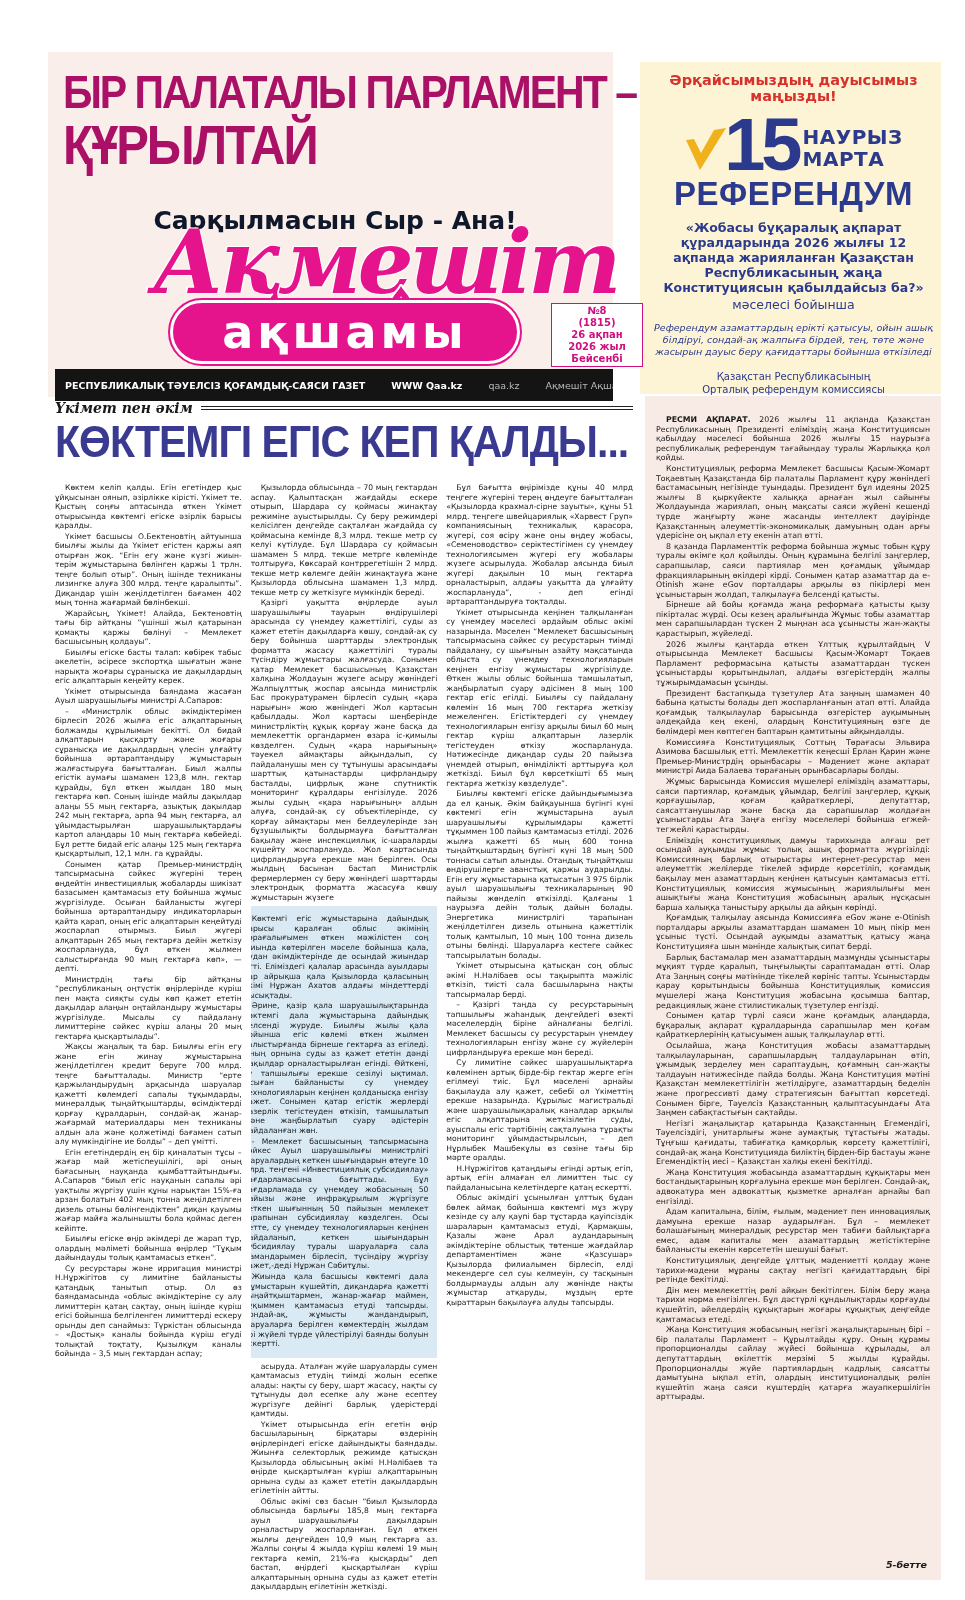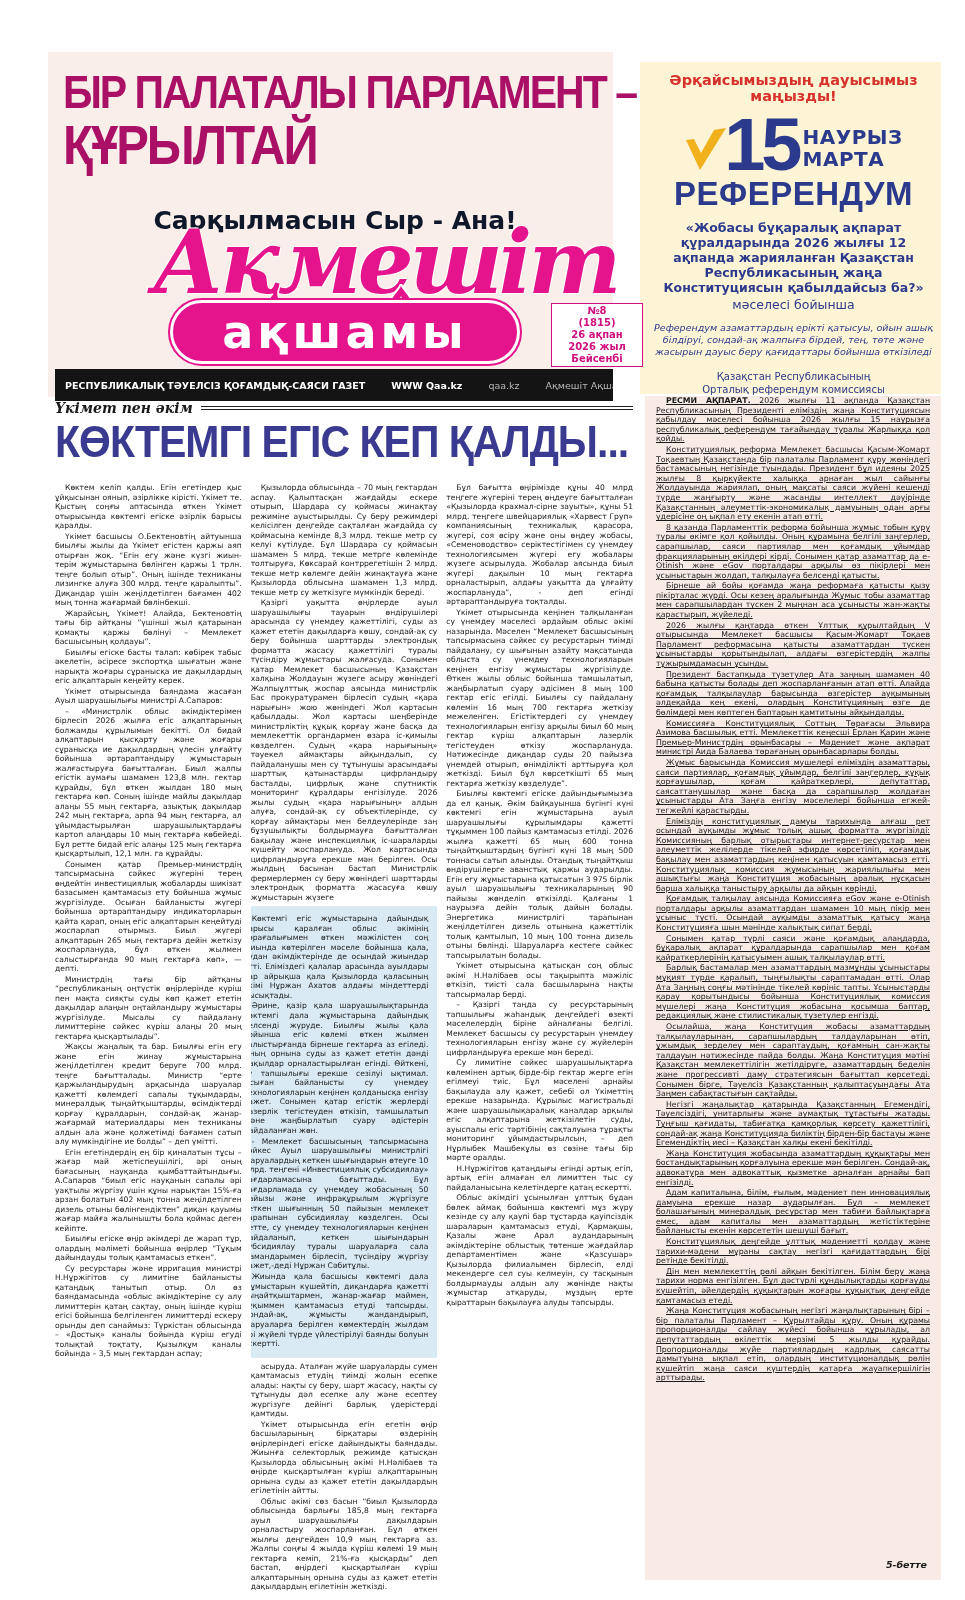--- a/index.html
+++ b/index.html
@@ -57,21 +57,21 @@
       letter-spacing:-1px;line-height:1;margin-top:4px;transform:scaleY(1.1);transform-origin:left top;
       white-space:nowrap;}
   #cols{display:flex;gap:9px;margin-top:22px;height:1128px;overflow:hidden;}
   .col{width:187px;font-size:7.6px;line-height:9.5px;text-align:justify;overflow:hidden;}
   .para{margin:0 0 1px 0;text-indent:10px;}
   #hl-box{background:#d9eaf4;margin:4px 0 4px -16px;width:calc(100% + 16px);padding:8px 9px;
       font-size:7.6px;line-height:9.6px;}
   #hl-box .para{text-indent:8px;}
   
   #official{position:absolute;left:645px;top:396px;width:296px;height:1184px;background:#f8ebe6;
-      padding:0 11px;font-size:7.8px;line-height:9.6px;text-align:justify;overflow:hidden;text-decoration:underline;}
+      padding:19px 11px;font-size:7.8px;line-height:9.6px;text-align:justify;overflow:hidden;}
   #official .para{margin:0 0 1px 0;text-indent:10px;}
   #official-lead{text-indent:10px;margin:0 0 1px 0;}
   #official-label{font-weight:bold;}
   #page-ref{position:absolute;right:14px;bottom:10px;font-weight:bold;font-style:italic;font-size:9.5px;}
 </style>
 </head>
 <body>
 
 <div id="page">
 
@@ -185,22 +185,22 @@
     <div>
         <p class="para">Конституциялық реформа Мемлекет басшысы Қасым-Жомарт Тоқаевтың Қазақстанда бір палаталы Парламент құру жөніндегі бастамасының негізінде туындады. Президент бұл идеяны 2025 жылғы 8 қыркүйекте халыққа арнаған жыл сайынғы Жолдауында жариялап, оның мақсаты саяси жүйені кешенді түрде жаңғырту және жасанды интеллект дәуірінде Қазақстанның әлеуметтік-экономикалық дамуының одан арғы үдерісіне оң ықпал ету екенін атап өтті.</p>
         <p class="para">8 қазанда Парламенттік реформа бойынша жұмыс тобын құру туралы өкімге қол қойылды. Оның құрамына белгілі заңгерлер, сарапшылар, саяси партиялар мен қоғамдық ұйымдар фракцияларының өкілдері кірді. Сонымен қатар азаматтар да e-Otinish және eGov порталдары арқылы өз пікірлері мен ұсыныстарын жолдап, талқылауға белсенді қатысты.</p>
         <p class="para">Бірнеше ай бойы қоғамда жаңа реформаға қатысты қызу пікірталас жүрді. Осы кезең аралығында Жұмыс тобы азаматтар мен сарапшылардан түскен 2 мыңнан аса ұсынысты жан-жақты қарастырып, жүйеледі.</p>
         <p class="para">2026 жылғы қаңтарда өткен Ұлттық құрылтайдың V отырысында Мемлекет басшысы Қасым-Жомарт Тоқаев Парламент реформасына қатысты азаматтардан түскен ұсыныстарды қорытындылап, алдағы өзгерістердің жалпы тұжырымдамасын ұсынды.</p>
         <p class="para">Президент бастапқыда түзетулер Ата заңның шамамен 40 бабына қатысты болады деп жоспарланғанын атап өтті. Алайда қоғамдық талқылаулар барысында өзгерістер ауқымының әлдеқайда кең екені, олардың Конституцияның өзге де бөлімдері мен көптеген баптарын қамтитыны айқындалды.</p>
         <p class="para">Комиссияға Конституциялық Соттың Төрағасы Эльвира Азимова басшылық етті. Мемлекеттік кеңесші Ерлан Қарин және Премьер-Министрдің орынбасары – Мәдениет және ақпарат министрі Аида Балаева төрағаның орынбасарлары болды.</p>
         <p class="para">Жұмыс барысында Комиссия мүшелері еліміздің азаматтары, саяси партиялар, қоғамдық ұйымдар, белгілі заңгерлер, құқық қорғаушылар, қоғам қайраткерлері, депутаттар, саясаттанушылар және басқа да сарапшылар жолдаған ұсыныстарды Ата Заңға енгізу мәселелері бойынша егжей-тегжейлі қарастырды.</p>
         <p class="para">Еліміздің конституциялық дамуы тарихында алғаш рет осындай ауқымды жұмыс толық ашық форматта жүргізілді: Комиссияның барлық отырыстары интернет-ресурстар мен әлеуметтік желілерде тікелей эфирде көрсетіліп, қоғамдық бақылау мен азаматтардың кеңінен қатысуын қамтамасыз етті. Конституциялық комиссия жұмысының жариялылығы мен ашықтығы жаңа Конституция жобасының аралық нұсқасын барша халыққа таныстыру арқылы да айқын көрінді.</p>
         <p class="para">Қоғамдық талқылау аясында Комиссияға eGov және e-Otinish порталдары арқылы азаматтардан шамамен 10 мың пікір мен ұсыныс түсті. Осындай ауқымды азаматтық қатысу жаңа Конституцияға шын мәнінде халықтық сипат берді.</p>
+        <p class="para">Барлық бастамалар мен азаматтардың мазмұнды ұсыныстары мұқият түрде қаралып, тыңғылықты сараптамадан өтті. Олар Ата Заңның соңғы мәтінінде тікелей көрініс тапты. Ұсыныстарды қарау қорытындысы бойынша Конституциялық комиссия мүшелері жаңа Конституция жобасына қосымша баптар, редакциялық және стилистикалық түзетулер енгізді.</p>
         <p class="para">Сонымен қатар түрлі саяси және қоғамдық алаңдарда, бұқаралық ақпарат құралдарында сарапшылар мен қоғам қайраткерлерінің қатысуымен ашық талқылаулар өтті.</p>
-        <p class="para">Барлық бастамалар мен азаматтардың мазмұнды ұсыныстары мұқият түрде қаралып, тыңғылықты сараптамадан өтті. Олар Ата Заңның соңғы мәтінінде тікелей көрініс тапты. Ұсыныстарды қарау қорытындысы бойынша Конституциялық комиссия мүшелері жаңа Конституция жобасына қосымша баптар, редакциялық және стилистикалық түзетулер енгізді.</p>
         <p class="para">Осылайша, жаңа Конституция жобасы азаматтардың талқылауларынан, сарапшылардың талдауларынан өтіп, ұжымдық зерделеу мен сараптаудың, қоғамның сан-жақты талдауын нәтижесінде пайда болды. Жаңа Конституция мәтіні Қазақстан мемлекеттілігін жетілдіруге, азаматтардың беделін және прогрессивті даму стратегиясын бағыттап көрсетеді. Сонымен бірге, Тәуелсіз Қазақстанның қалыптасуындағы Ата Заңмен сабақтастығын сақтайды.</p>
         <p class="para">Негізгі жаңалықтар қатарында Қазақстанның Егемендігі, Тәуелсіздігі, унитарлығы және аумақтық тұтастығы жатады. Тұңғыш қағидаты, табиғатқа қамқорлық көрсету қажеттілігі, сондай-ақ жаңа Конституцияда биліктің бірден-бір бастауы және Егемендіктің иесі – Қазақстан халқы екені бекітілді.</p>
         <p class="para">Жаңа Конституция жобасында азаматтардың құқықтары мен бостандықтарының қорғалуына ерекше мән берілген. Сондай-ақ, адвокатура мен адвокаттық қызметке арналған арнайы бап енгізілді.</p>
         <p class="para">Адам капиталына, білім, ғылым, мәдениет пен инновациялық дамуына ерекше назар аударылған. Бұл – мемлекет болашағының минералдық ресурстар мен табиғи байлықтарға емес, адам капиталы мен азаматтардың жетістіктеріне байланысты екенін көрсететін шешуші бағыт.</p>
         <p class="para">Конституциялық деңгейде ұлттық мәдениетті қолдау және тарихи-мәдени мұраны сақтау негізгі қағидаттардың бірі ретінде бекітілді.</p>
         <p class="para">Дін мен мемлекеттің рөлі айқын бекітілген. Білім беру жаңа тарихи норма енгізілген. Бұл дәстүрлі құндылықтарды қорғауды күшейтіп, әйелдердің құқықтарын жоғары құқықтық деңгейде қамтамасыз етеді.</p>
         <p class="para">Жаңа Конституция жобасының негізгі жаңалықтарының бірі – бір палаталы Парламент – Құрылтайды құру. Оның құрамы пропорционалды сайлау жүйесі бойынша құрылады, ал депутаттардың өкілеттік мерзімі 5 жылды құрайды. Пропорционалды жүйе партиялардың кадрлық саясатты дамытуына ықпал етіп, олардың институционалдық рөлін күшейтіп жаңа саяси күштердің қатарға жауапкершілігін арттырады.</p>
       </div>
     <div id="page-ref">5-бетте</div>
   </div>

